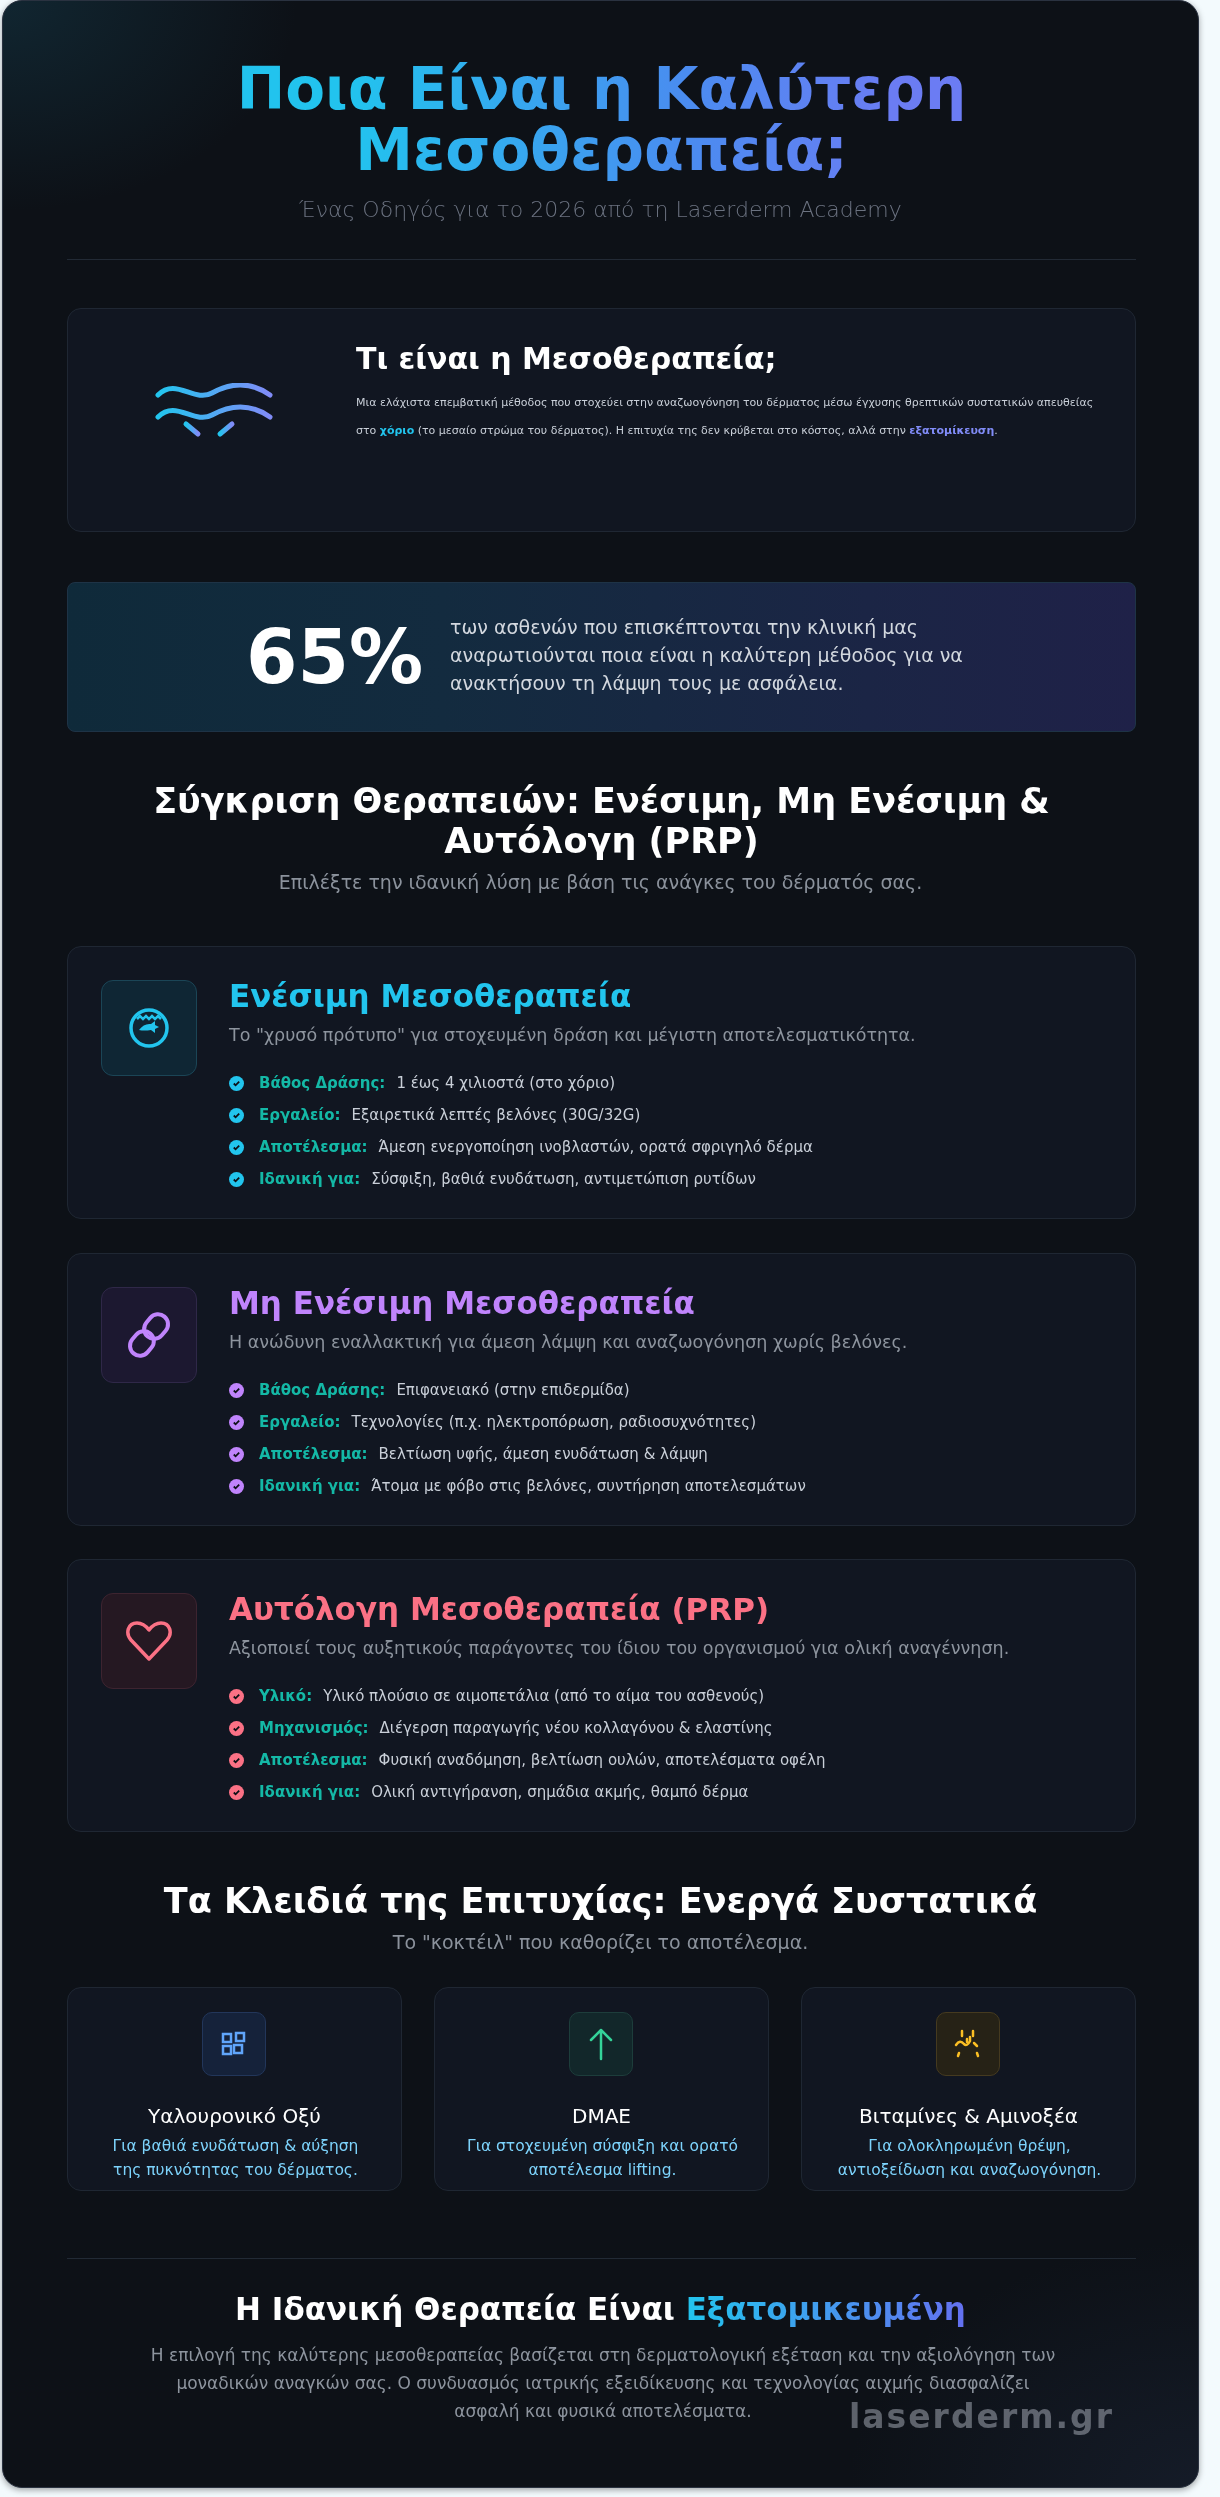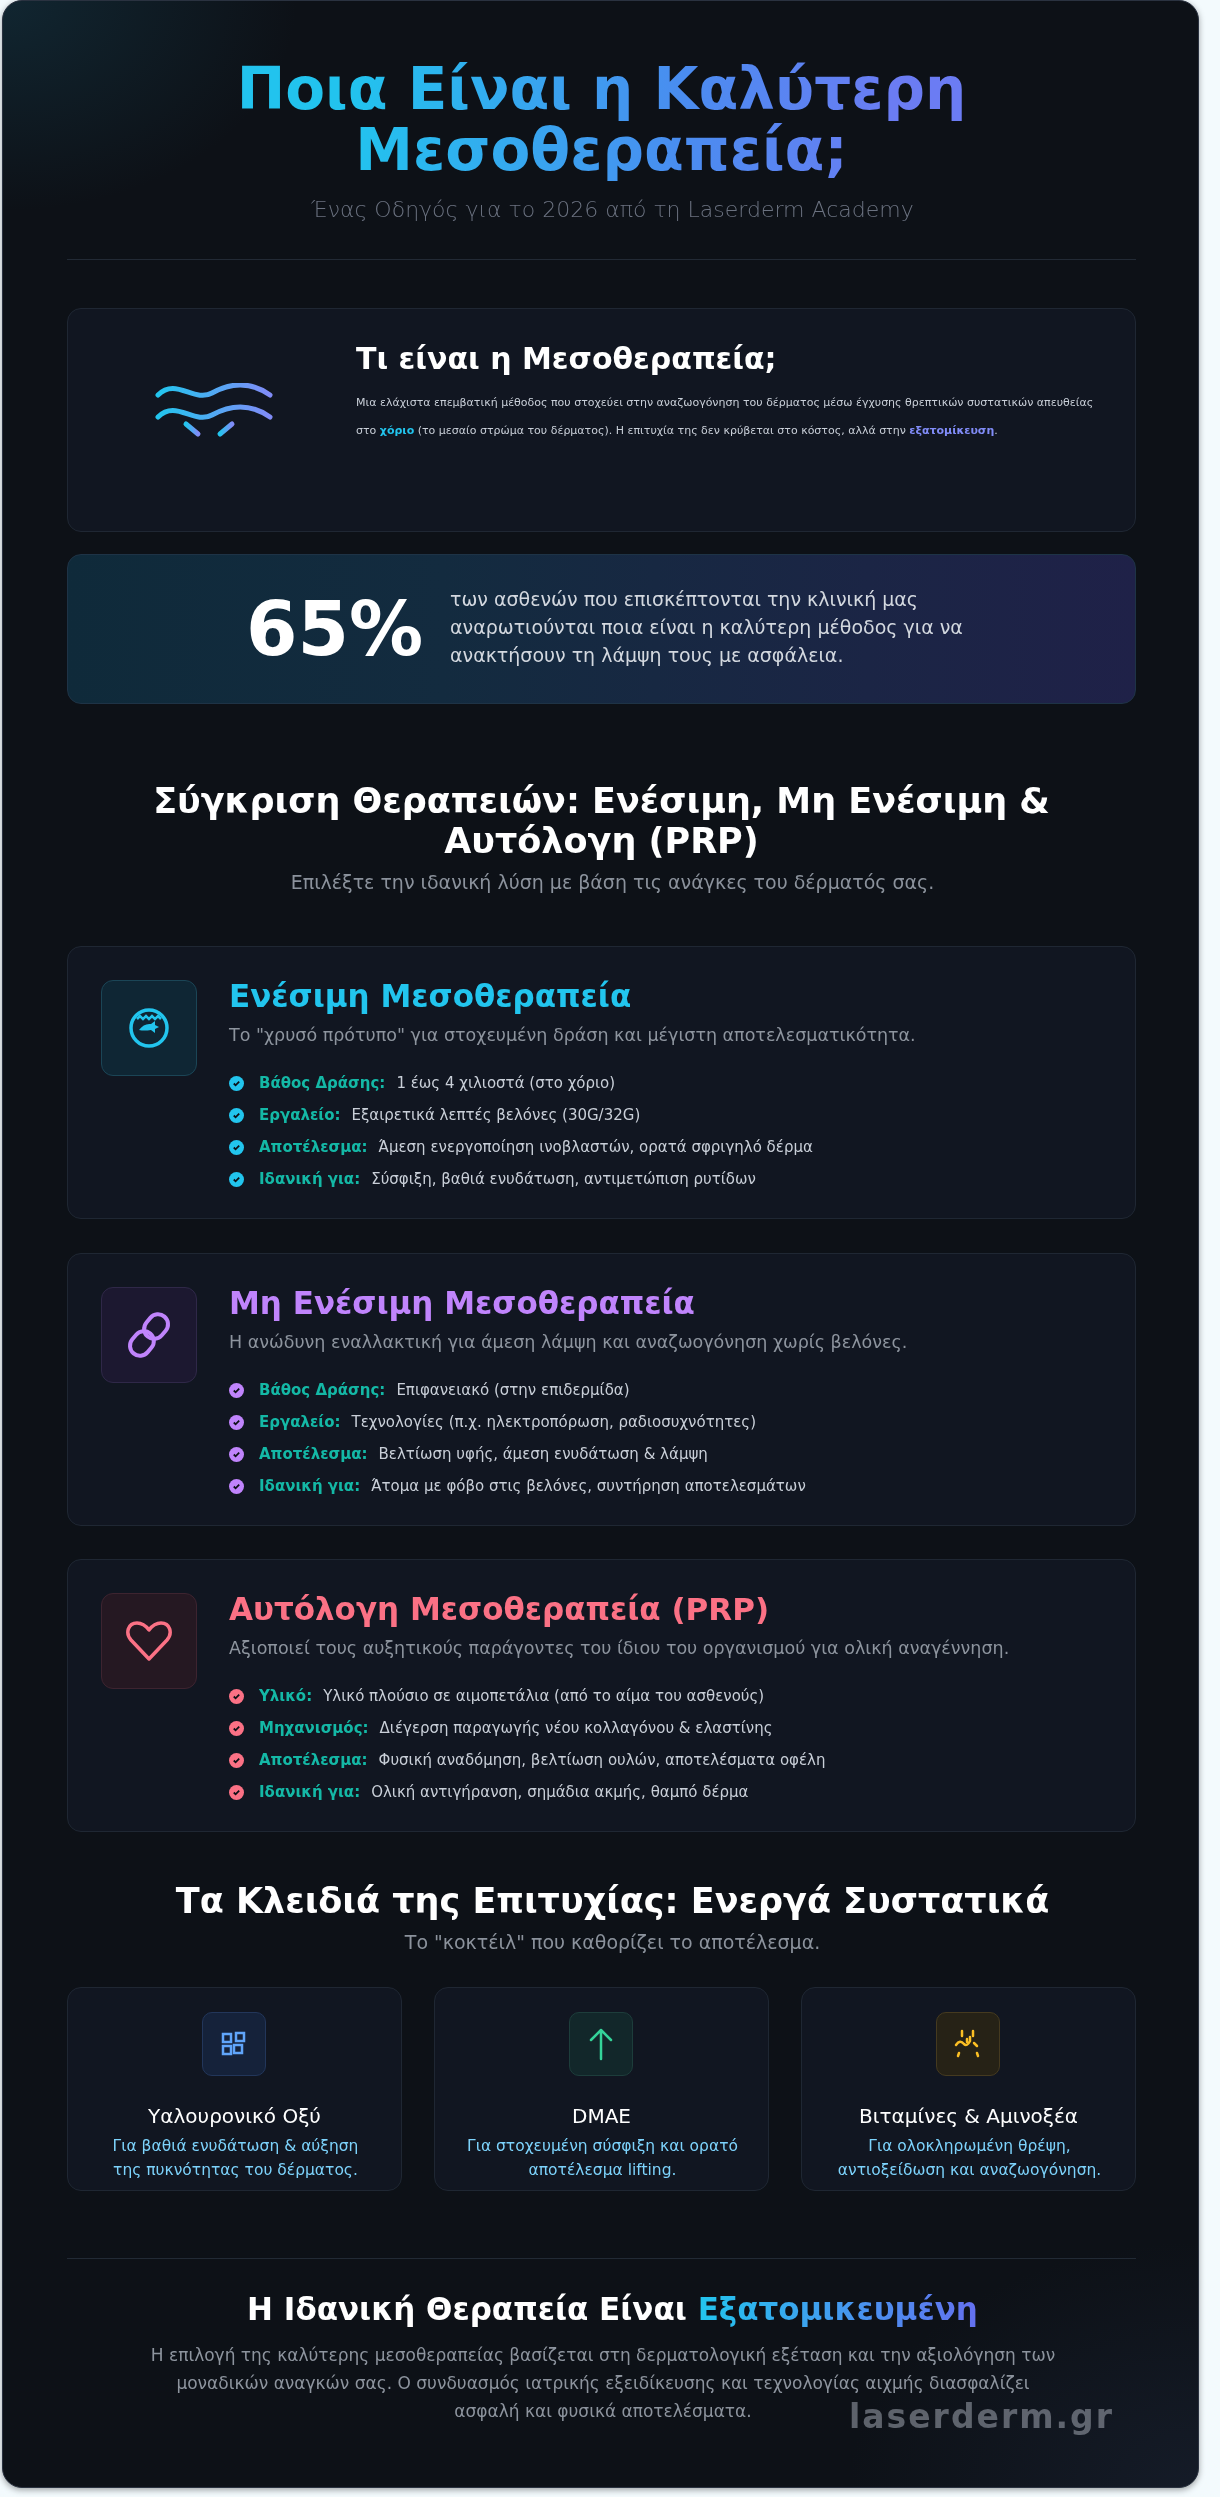--- a/index.html
+++ b/index.html
@@ -9,42 +9,42 @@
     position: absolute; left: 2px; top: 0; width: 1197px; height: 2488px;
     border-radius: 20px;
     background: radial-gradient(ellipse 420px 300px at 0% 0%, rgba(20,55,70,0.55), transparent 70%),
                 radial-gradient(ellipse 500px 350px at 100% 100%, rgba(30,40,60,0.45), transparent 70%),
                 #0d1117;
     border: 1px solid #2a3240;
     box-shadow: 0 2px 6px rgba(0,0,0,0.35);
     overflow: hidden;
   }
   .abs { position: absolute; }
-  .center { text-align: center; left: 12px; width: 100%; }
+  .center { text-align: center; left: 0; width: 100%; }
 
   .title {
     top: 58px; font-size: 58px; font-weight: bold; line-height: 61px;
     background: linear-gradient(90deg, #22c3ee 20%, #4a8cf0 60%, #6b7cf3 85%);
     -webkit-background-clip: text; background-clip: text; color: transparent;
     left: 180px; width: 837px; text-align: center;
   }
   .subtitle { top: 196px; font-size: 22px; color: #6b7280; font-weight: 300; }
   .sep { left: 64px; width: 1069px; height: 1px; background: #222a35; }
 
   .card {
     left: 64px; width: 1069px; background: #111621; border: 1px solid #1f2733; border-radius: 14px;
   }
   .intro-icon { left: 86px; top: 74px; width: 120px; height: 70px; }
   .intro-title { left: 288px; top: 32px; font-size: 30px; font-weight: bold; color: #ffffff; }
   .intro-text { left: 288px; top: 80px; width: 760px; font-size: 11px; line-height: 28px; color: #c9cfd8; }
   .hl-cyan { color: #22c5ee; font-weight: bold; }
   .hl-violet { color: #818cf8; font-weight: bold; }
 
   .stat {
-    left: 64px; top: 553px; width: 1069px; height: 150px; border-radius: 14px;
+    left: 64px; top: 581px; width: 1069px; height: 150px; border-radius: 8px;
     background: linear-gradient(90deg, #0f2a3a 0%, #132b3f 35%, #1b2545 75%, #1f2148 100%);
     border: 1px solid #1e3346;
   }
   .stat-num { left: 178px; top: 34px; font-size: 74px; font-weight: bold; color: #ffffff; line-height: 80px; }
   .stat-text { left: 382px; top: 30px; width: 540px; font-size: 19px; line-height: 28px; color: #d3d8df; }
 
   .h2 { font-size: 35px; font-weight: bold; color: #ffffff; line-height: 40px; }
   .h2-sub { font-size: 19px; color: #8b929c; }
 
   .tcard { height: 273px; text-decoration: underline; }

